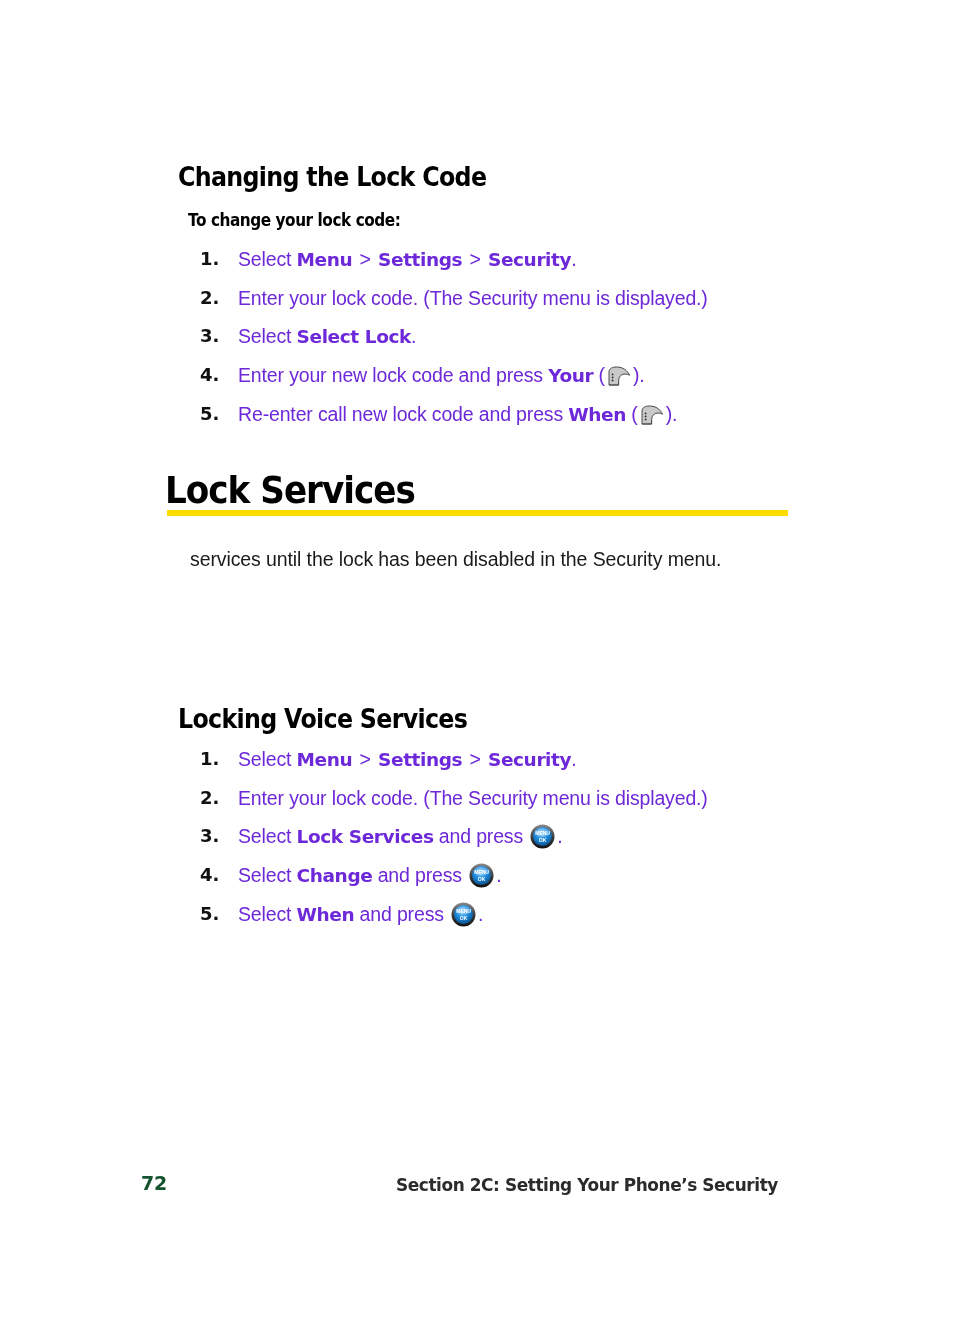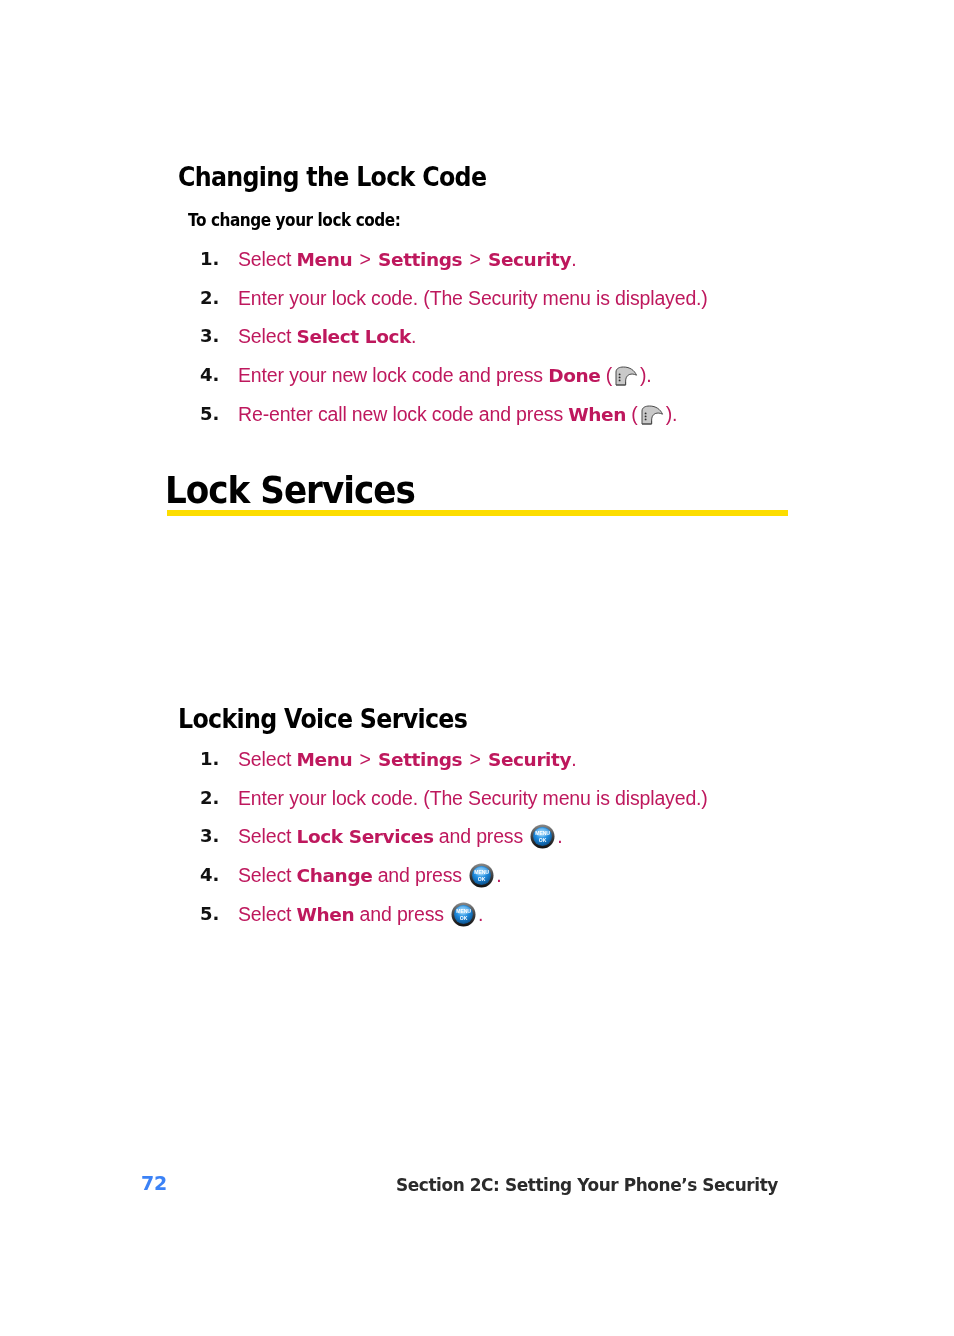--- a/index.html
+++ b/index.html
@@ -90,21 +90,21 @@
     font-size: 18px;
     line-height: 28px;
     color: #111;
     text-align: left;
   }
   .olist .txt {
     flex: 1 1 auto;
     font-family: "Liberation Sans", sans-serif;
     font-size: 19.5px;
     line-height: 28px;
-    color: #be185d;
+    color: #6d28d9;
     letter-spacing: -0.15px;
   }
   .olist .txt b {
     font-family: "DejaVu Sans", sans-serif;
     font-weight: bold;
     font-size: 18.5px;
     letter-spacing: -0.4px;
   }
   .olist .sep {
     font-family: "Liberation Sans", sans-serif;
@@ -145,21 +145,21 @@
   }
 
   
   .footer-page {
     position: absolute;
     left: 141px;
     top: 1172px;
     font-family: "DejaVu Sans", sans-serif;
     font-weight: bold;
     font-size: 19px;
-    color: #3b82f6;
+    color: #14532d;
     letter-spacing: -0.3px;
   }
   .footer-sec {
     position: absolute;
     left: 396px;
     top: 1174px;
     font-family: "DejaVu Sans", sans-serif;
     font-weight: bold;
     font-size: 18px;
     color: #2b2b2b;
@@ -186,21 +186,21 @@
       <div class="row">
         <div class="num">2.</div>
         <div class="txt"><span>Enter your lock code. (The Security menu is displayed.)</span></div>
       </div>
       <div class="row">
         <div class="num">3.</div>
         <div class="txt"><span>Select </span><b>Select Lock</b><span>.</span></div>
       </div>
       <div class="row">
         <div class="num">4.</div>
-        <div class="txt"><span>Enter your new lock code and press </span><b>Done</b><span> (</span><span class="softkey"><svg viewBox="0 0 26 20" width="26" height="20">
+        <div class="txt"><span>Enter your new lock code and press </span><b>Your</b><span> (</span><span class="softkey"><svg viewBox="0 0 26 20" width="26" height="20">
               <path d="M3 19 L3 6 C3 2.6 6.2 1 10.5 1 C17 1 21.5 4.5 23.5 9.2 C21.2 8.0 18.6 7.6 16.2 8.6 C13.6 9.7 12.6 12.2 12.6 15.4 L12.6 19 Z" fill="#c9c9c9" stroke="#4a4a4a" stroke-width="1"></path>
               <path d="M3 19 L12.6 19 L12.6 15.4" fill="none" stroke="#4a4a4a" stroke-width="1"></path>
               <circle cx="6.6" cy="8.4" r="0.95" fill="#2b2b2b"></circle>
               <circle cx="6.6" cy="11.4" r="0.95" fill="#2b2b2b"></circle>
               <circle cx="6.6" cy="14.4" r="0.95" fill="#2b2b2b"></circle>
             </svg></span><span>).</span></div>
       </div>
       <div class="row">
         <div class="num">5.</div>
         <div class="txt"><span>Re-enter call new lock code and press </span><b>When</b><span> (</span><span class="softkey"><svg viewBox="0 0 26 20" width="26" height="20">
@@ -211,20 +211,21 @@
               <circle cx="6.6" cy="14.4" r="0.95" fill="#2b2b2b"></circle>
             </svg></span><span>).</span></div>
       </div>
     </div>
 
   <div class="h1" style="top:468px;">Lock Services</div>
 
   <div class="rule-yellow" style="top: 510px; background: rgb(253, 221, 0);"></div>
 
   <div class="body-par" id="par-lock-services" style="top:545px;">
+      <span class="ln">services until the lock has been disabled in the Security menu.</span>
     </div>
 
   <div class="h2" style="left:178px; top:703px;">Locking Voice Services</div>
 
   <div class="olist" id="list-locking-voice" style="top:745px;">
       <div class="row">
         <div class="num">1.</div>
         <div class="txt"><span>Select </span><b>Menu</b><span class="sep"> &gt; </span><b>Settings</b><span class="sep"> &gt; </span><b>Security</b><span>.</span></div>
       </div>
       <div class="row">

